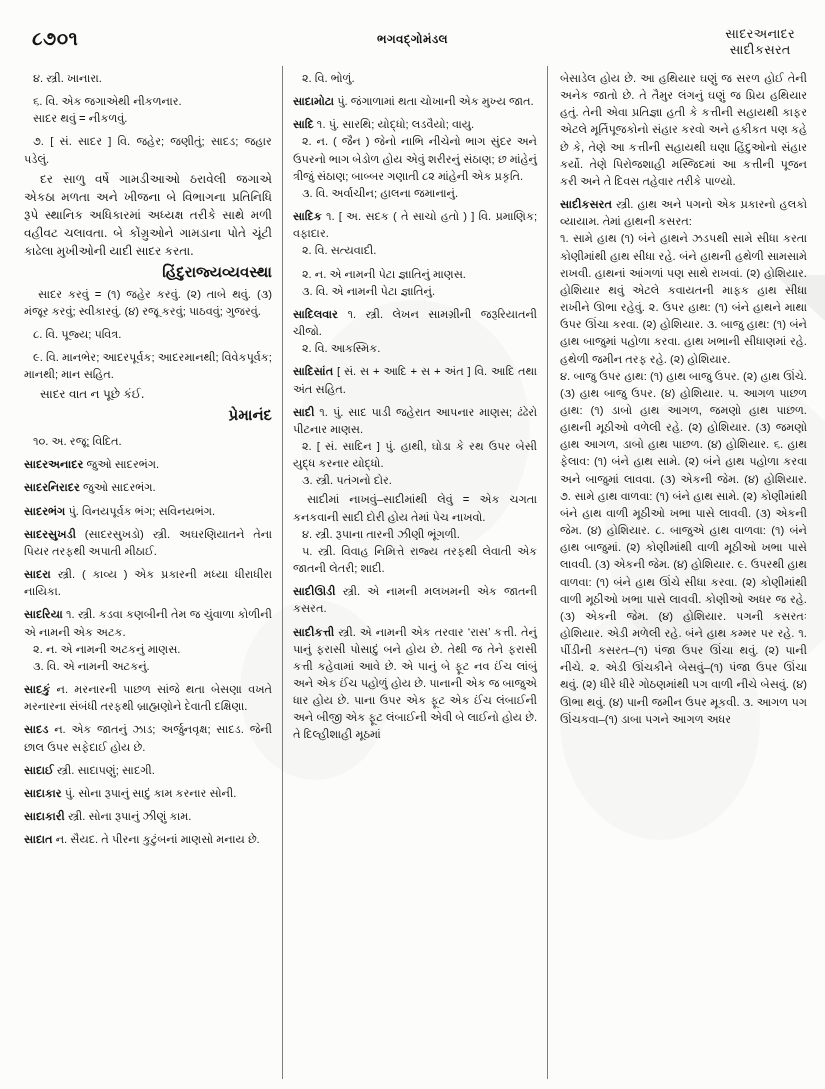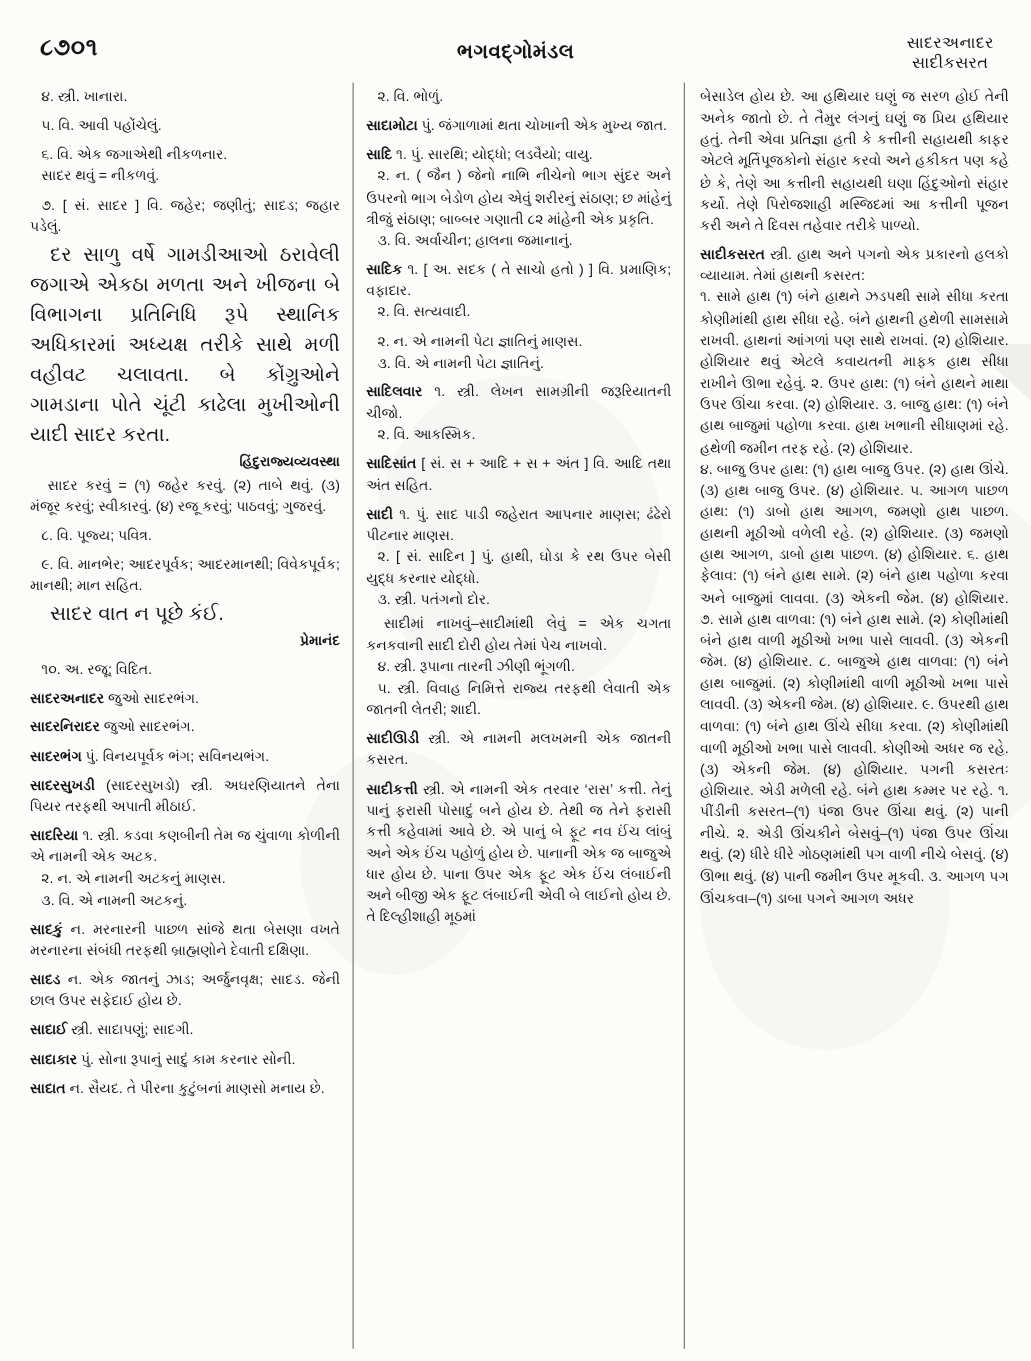--- a/index.html
+++ b/index.html
@@ -57,21 +57,21 @@
     top: 2px;
     font-size: 19px;
     font-weight: bold;
     letter-spacing: 0.5px;
   }
   .book-title {
     position: absolute;
     left: 0; right: 0;
     top: 6px;
     text-align: center;
-    font-size: 16px;
+    font-size: 12px;
     font-weight: bold;
     letter-spacing: 0.3px;
   }
   .guidewords {
     position: absolute;
     right: 30px;
     top: 0px;
     text-align: center;
     line-height: 1.25;
     font-size: 13px;
@@ -120,29 +120,29 @@
     display: block;
     text-indent: 9px;
   }
   .cont {
     display: block;
     text-indent: 9px;
   }
   
   .quote {
     display: block;
-    font-size: 16px;
+    font-size: 12px;
     line-height: 1.5;
     text-indent: 16px;
     margin: 2px 0 1px 0;
     text-align: justify;
   }
   .src {
     display: block;
-    font-size: 11px;
+    font-size: 15px;
     text-align: right;
     font-weight: bold;
   }
   .idiom {
     display: block;
     text-indent: 14px;
     margin-top: 2px;
   }
   .para {
     display: block;
@@ -171,23 +171,20 @@
     </div>
   </div>
 
   <div class="columns">
 
     <div class="col col-1">
       <div class="entry">
         <span class="sense">૪. સ્ત્રી. ખાનારા.</span>
       </div>
       <div class="entry">
-        <span class="sense">૫. વિ. આવી પહોંચેલું.</span>
-      </div>
-      <div class="entry">
         <span class="sense">૬. વિ. એક જગાએથી નીકળનાર.</span>
         <span class="cont">સાદર થવું = નીકળવું.</span>
       </div>
       <div class="entry">
         <span class="sense justify">૭. [ સં. સાદર ] વિ. જહેર; જણીતું; સાદડ; જહાર પડેલું.</span>
         <span class="quote">દર સાળુ વર્ષે ગામડીઆઓ ઠરાવેલી જગાએ એકઠા મળતા અને ખીજના બે વિભાગના પ્રતિનિધિ રૂપે સ્થાનિક અધિકારમાં અધ્યક્ષ તરીકે સાથે મળી વહીવટ ચલાવતા. બે કોંગ્રુઓને ગામડાના પોતે ચૂંટી કાઢેલા મુખીઓની યાદી સાદર કરતા.</span>
         <span class="src">હિંદુરાજ્યવ્યવસ્થા</span>
         <span class="idiom justify">સાદર કરવું = (૧) જહેર કરવું. (૨) તાબે થવું. (૩) મંજૂર કરવું; સ્વીકારવું. (૪) રજૂ કરવું; પાઠવવું; ગુજરવું.</span>
       </div>
       <div class="entry">
@@ -208,35 +205,41 @@
       <div class="entry">
         <span class="line"><b class="hw">સાદરનિરાદર</b><span> જુઓ સાદરભંગ.</span></span>
       </div>
       <div class="entry">
         <span class="line"><b class="hw">સાદરભંગ</b><span> પું. વિનયપૂર્વક ભંગ; સવિનયભંગ.</span></span>
       </div>
       <div class="entry">
         <span class="line justify"><b class="hw">સાદરસુખડી</b><span> (સાદરસુખડો) સ્ત્રી. અઘરણિયાતને તેના પિયર તરફથી અપાતી મીઠાઈ.</span></span>
       </div>
       <div class="entry">
+        <span class="line justify"><b class="hw">સાદરા</b><span> સ્ત્રી. ( કાવ્ય ) એક પ્રકારની મધ્યા ધીરાધીરા નાયિકા.</span></span>
+      </div>
+      <div class="entry">
         <span class="line justify"><b class="hw">સાદરિયા</b><span> ૧. સ્ત્રી. કડવા કણબીની તેમ જ ચુંવાળા કોળીની એ નામની એક અટક.</span></span>
         <span class="sense">૨. ન. એ નામની અટકનું માણસ.</span>
         <span class="sense">૩. વિ. એ નામની અટકનું.</span>
       </div>
       <div class="entry">
         <span class="line justify"><b class="hw">સાદકું</b><span> ન. મરનારની પાછળ સાંજે થતા બેસણા વખતે મરનારના સંબંધી તરફથી બ્રાહ્મણોને દેવાતી દક્ષિણા.</span></span>
       </div>
       <div class="entry">
         <span class="line justify"><b class="hw">સાદડ</b><span> ન. એક જાતનું ઝાડ; અર્જુનવૃક્ષ; સાદડ. જેની છાલ ઉપર સફેદાઈ હોય છે.</span></span>
       </div>
       <div class="entry">
         <span class="line"><b class="hw">સાદાઈ</b><span> સ્ત્રી. સાદાપણું; સાદગી.</span></span>
       </div>
       <div class="entry">
         <span class="line justify"><b class="hw">સાદાકાર</b><span> પું. સોના રૂપાનું સાદું કામ કરનાર સોની.</span></span>
+      </div>
+      <div class="entry">
+        <span class="line"><b class="hw">સાદાકારી</b><span> સ્ત્રી. સોના રૂપાનું ઝીણું કામ.</span></span>
       </div>
       <div class="entry">
         <span class="line justify"><b class="hw">સાદાત</b><span> ન. સૈયદ. તે પીરના કુટુંબનાં માણસો મનાય છે.</span></span>
       </div>
     </div>
 
     <div class="col-sep"></div>
 
     <div class="col col-2">
       <div class="entry">

